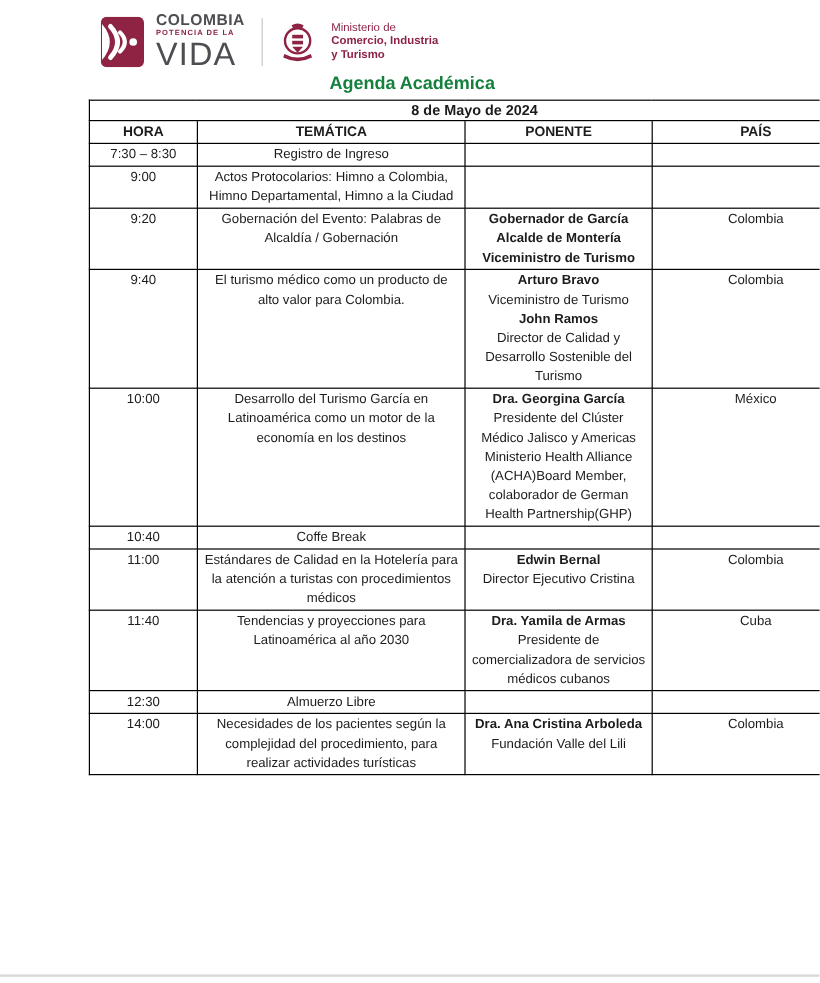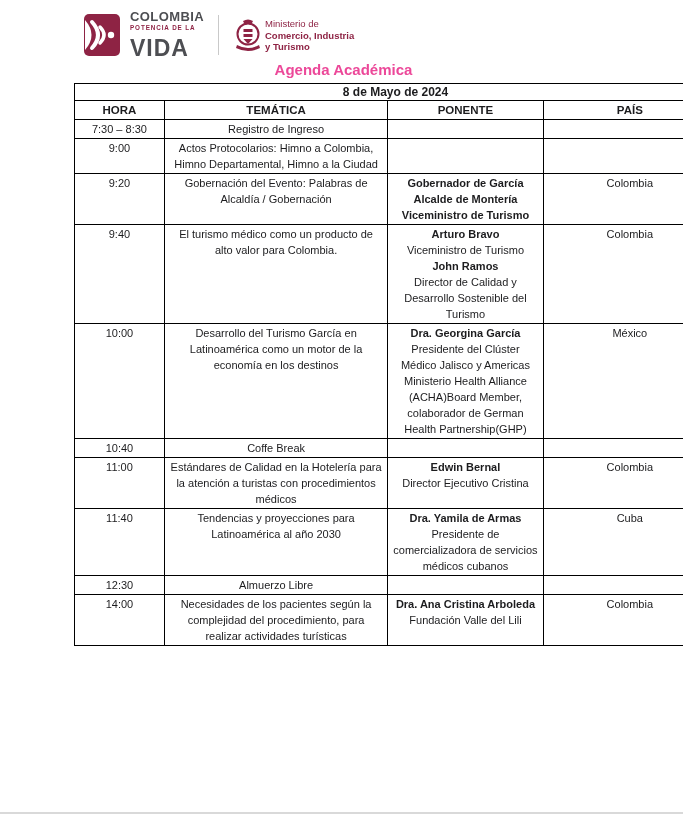--- a/index.html
+++ b/index.html
@@ -20,31 +20,31 @@
   }
   
   .doc-header{
     position:absolute;left:84px;top:10px;
     display:flex;align-items:center;gap:10px;
   }
   .brand-mark{width:36px;height:42px;flex:0 0 auto;}
   .brand-text{display:flex;flex-direction:column;line-height:1;}
   .brand-colombia{font-weight:bold;font-size:13px;letter-spacing:.4px;color:var(--gray-text);}
   .brand-tagline{font-size:6.3px;letter-spacing:.9px;color:var(--maroon);margin-top:2px;font-weight:bold;}
-  .brand-vida{font-weight:bold;font-size:23px;letter-spacing:1px;color:var(--gray-text);margin-top:6px;}
+  .brand-vida{font-weight:normal;font-size:27px;letter-spacing:1px;color:var(--gray-text);margin-top:1px;}
   .logo-divider{width:1px;height:40px;background:#c9c9c9;margin:0 4px;}
-  .ministry{display:flex;align-items:center;gap:2px;}
+  .ministry{display:flex;align-items:center;gap:13px;}
   .ministry-emblem{width:30px;height:34px;flex:0 0 auto;}
   .ministry-text{display:flex;flex-direction:column;line-height:1.18;color:var(--maroon);}
   .ministry-line1{font-size:9.5px;}
   .ministry-line2,.ministry-line3{font-size:9.5px;font-weight:bold;}
   
   .page-title{
     position:absolute;top:61px;left:74px;width:539px;
-    text-align:center;font-weight:bold;font-size:15px;color:#ec4899;
+    text-align:center;font-weight:bold;font-size:15px;color:#15803d;
   }
   
   table.agenda{
     position:absolute;left:74px;top:83px;width:643px;
     border-collapse:collapse;
     font-size:11px;
   }
   table.agenda th,table.agenda td{
     border:1px solid var(--border);
     text-align:center;

